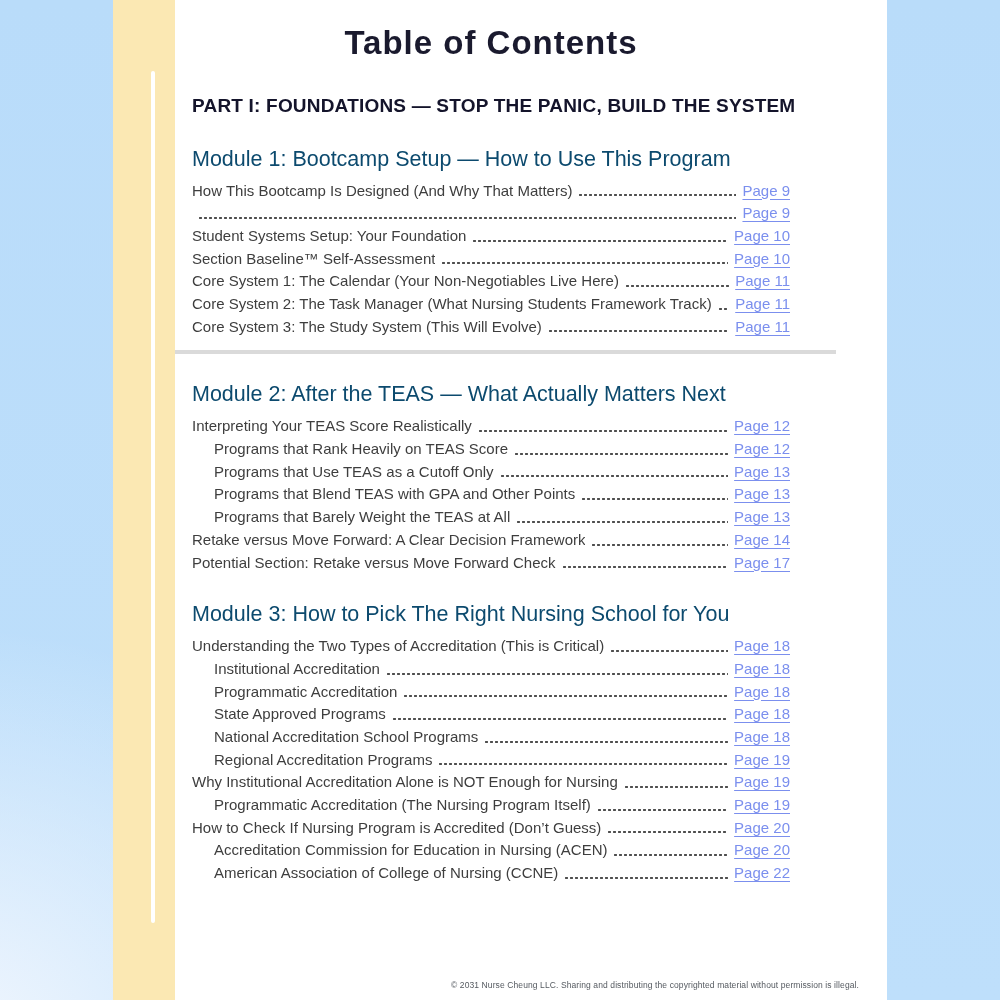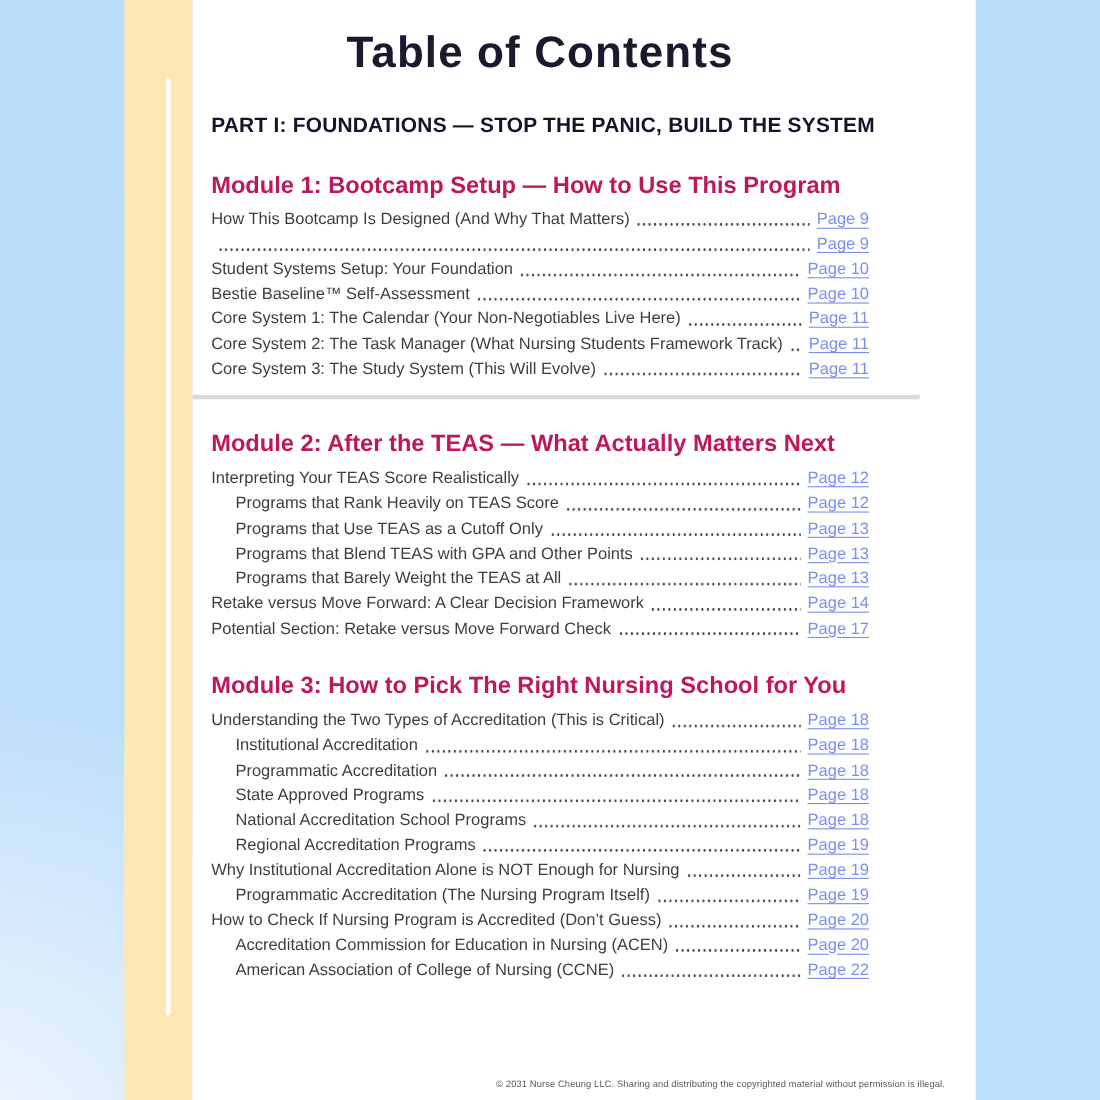--- a/index.html
+++ b/index.html
@@ -37,43 +37,43 @@
 
   .page {
     position: absolute;
     left: 175px; top: 0;
     width: 712px; height: 1000px;
     background: #ffffff;
     padding: 0 97px 0 17px;
   }
 
   .toc-title {
-    font-size: 40px;
+    font-size: 33px;
     font-weight: 700;
     color: #1a1a2e;
     letter-spacing: 1px;
     text-align: center;
     margin: 22px 0 0 0;
     line-height: 1.3;
   }
 
   .part-heading {
     font-size: 19px;
     font-weight: 800;
     color: #14142b;
     letter-spacing: 0.2px;
     margin: 28px 0 0 0;
     line-height: 1.35;
     white-space: nowrap;
   }
 
   .module-heading {
     font-size: 21.5px;
-    font-weight: 700;
-    color: #be185d;
+    font-weight: 400;
+    color: #0c4a6e;
     margin: 26px 0 6px 0;
     line-height: 1.35;
     white-space: nowrap;
   }
 
   .entry-list { margin: 0; }
 
   .entry {
     display: flex;
     align-items: baseline;
@@ -146,21 +146,21 @@
           <div class="entry">
             <span class="leader"></span>
             <a class="page-link">Page 9</a>
           </div>
           <div class="entry">
             <span class="entry-label">Student Systems Setup: Your Foundation</span>
             <span class="leader"></span>
             <a class="page-link">Page 10</a>
           </div>
           <div class="entry">
-            <span class="entry-label">Bestie Baseline™ Self-Assessment</span>
+            <span class="entry-label">Section Baseline™ Self-Assessment</span>
             <span class="leader"></span>
             <a class="page-link">Page 10</a>
           </div>
           <div class="entry">
             <span class="entry-label">Core System 1: The Calendar (Your Non-Negotiables Live Here)</span>
             <span class="leader"></span>
             <a class="page-link">Page 11</a>
           </div>
           <div class="entry">
             <span class="entry-label">Core System 2: The Task Manager (What Nursing Students Framework Track)</span>

